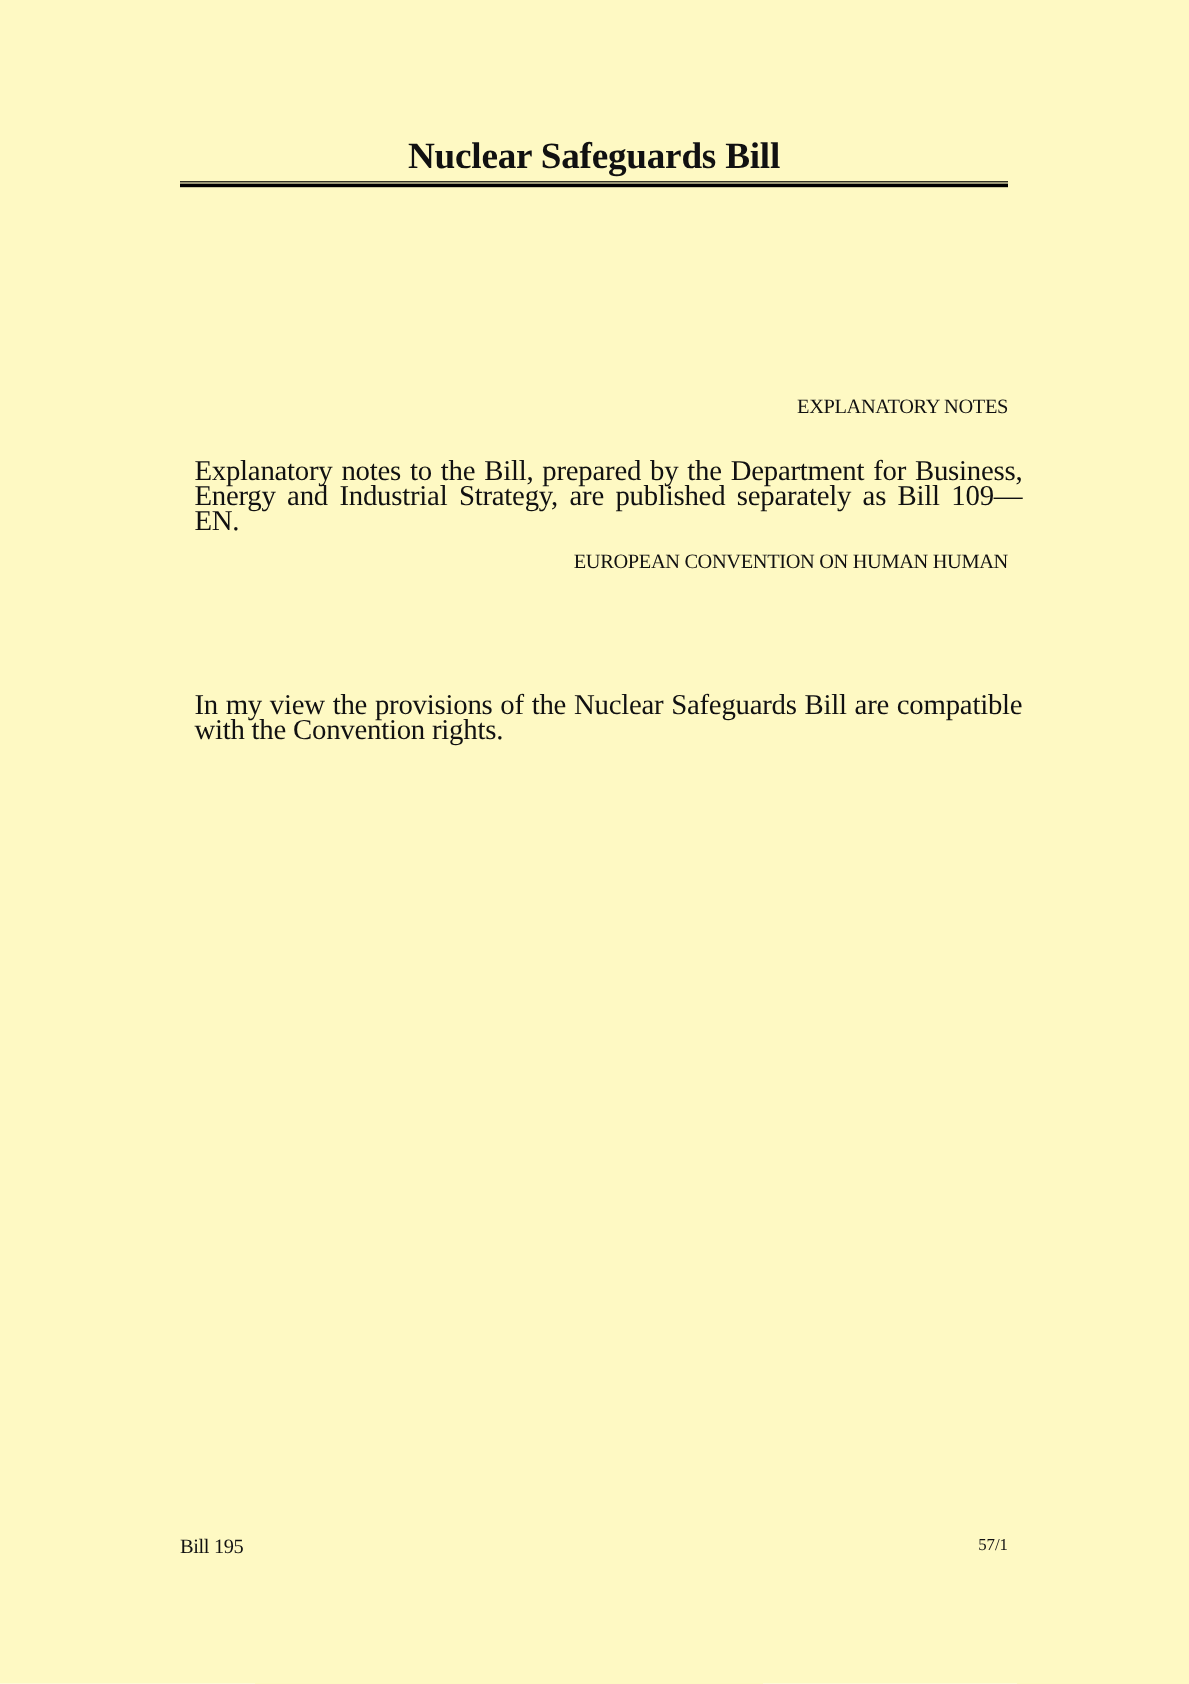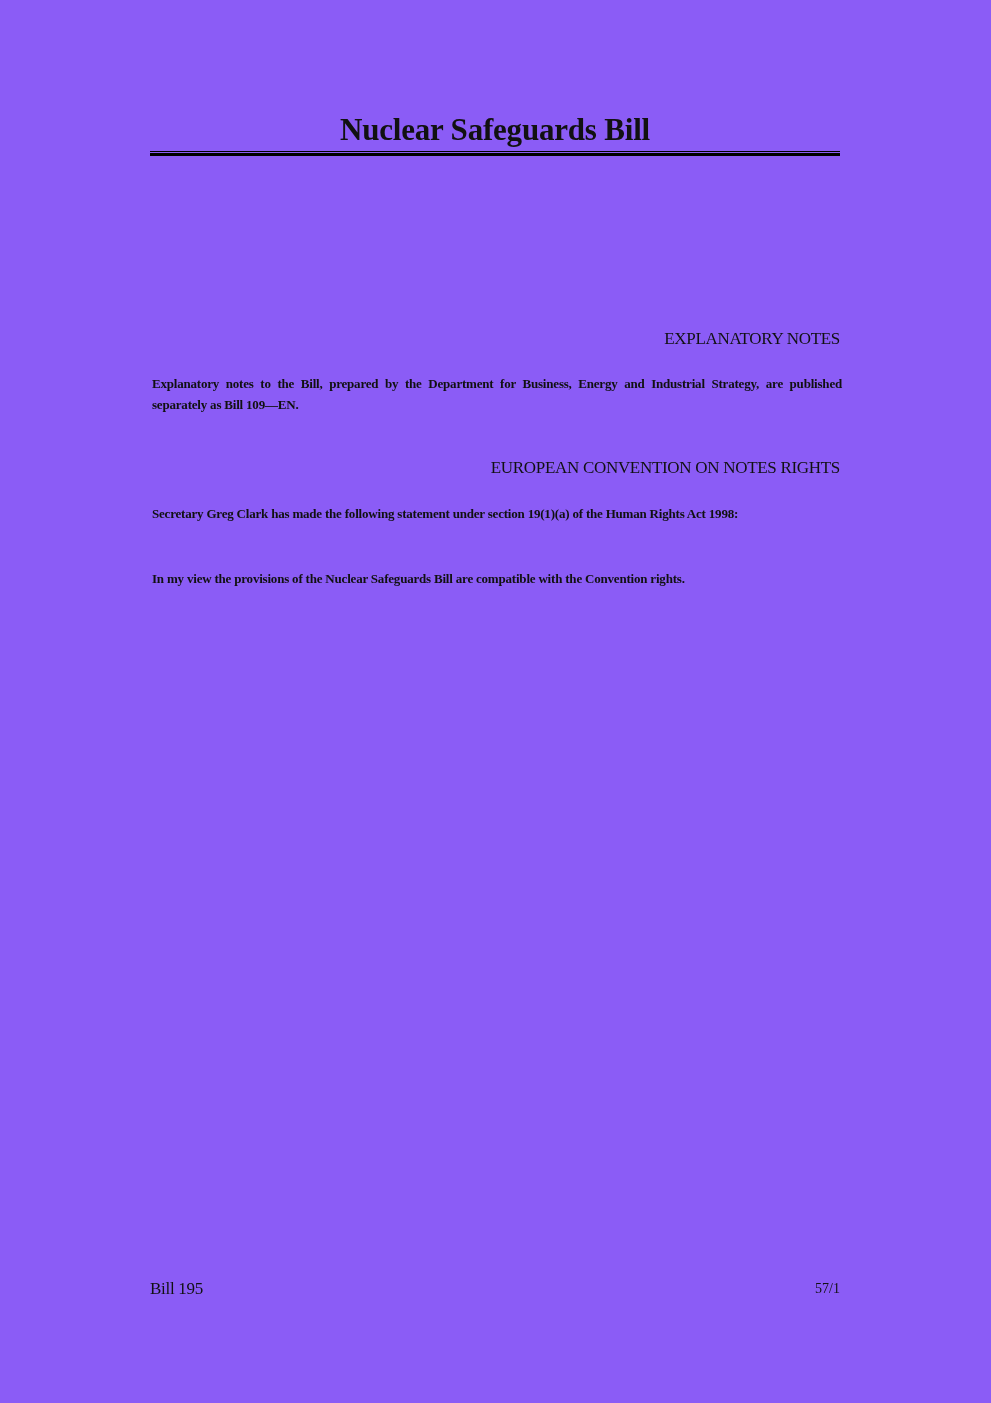--- a/index.html
+++ b/index.html
@@ -1,35 +1,34 @@
 <!DOCTYPE html>
 <html><head>
 <meta charset="utf-8">
 <style>
   html, body { margin: 0; padding: 0; background: #ffffff; }
   body { width: 991px; height: 1403px; position: relative; overflow: hidden; }
-  .page { position: absolute; left: 0; top: 0; width: 991px; height: 1403px; background: #8b5cf6; color: #111111; font-family: "Liberation Serif", "DejaVu Serif", serif; }
+  .page { position: absolute; left: 0; top: 0; width: 991px; height: 1403px; background: #fef9c3; color: #111111; font-family: "Liberation Serif", "DejaVu Serif", serif; }
   .title { position: absolute; left: 150px; width: 690px; top: 111px; text-align: center; font-size: 31px; font-weight: bold; line-height: 38px; letter-spacing: -0.2px; margin: 0; }
   .rule-thin { position: absolute; left: 150px; width: 690px; top: 151px; height: 1px; background: #000; }
   .rule-thick { position: absolute; left: 150px; width: 690px; top: 153px; height: 3px; background: #000; }
   .heading { position: absolute; left: 150px; width: 690px; text-align: right; font-size: 17px; line-height: 21px; margin: 0; font-weight: normal; letter-spacing: -0.3px; }
-  .para { position: absolute; left: 150px; width: 690px; font-size: 13px; line-height: 21px; text-align: justify; text-align-last: left; margin: 2px; letter-spacing: -0.2px; font-weight: bold; }
+  .para { position: absolute; left: 150px; width: 690px; font-size: 24px; line-height: 21px; text-align: justify; text-align-last: left; margin: 12px; letter-spacing: -0.2px; }
   .footer-left { position: absolute; left: 150px; top: 1278px; font-size: 17px; line-height: 21px; letter-spacing: -0.3px; }
   .footer-right { position: absolute; right: 151px; top: 1278px; font-size: 14px; line-height: 21px; }
 </style>
 </head>
 <body>
 
 <div class="page">
   <h1 class="title">Nuclear Safeguards Bill</h1>
   <div class="rule-thin"></div>
   <div class="rule-thick"></div>
 
   <h2 class="heading" style="top:328px;">EXPLANATORY NOTES</h2>
   <p class="para" style="top:371px;">Explanatory notes to the Bill, prepared by the Department for Business, Energy and Industrial Strategy, are published separately as Bill 109—EN.</p>
 
-  <h2 class="heading" style="top:457px;">EUROPEAN CONVENTION ON NOTES RIGHTS</h2>
-  <p class="para" style="top:501px;">Secretary Greg Clark has made the following statement under section 19(1)(a) of the Human Rights Act 1998:</p>
+  <h2 class="heading" style="top:457px;">EUROPEAN CONVENTION ON HUMAN HUMAN</h2>
   <p class="para" style="top:566px;">In my view the provisions of the Nuclear Safeguards Bill are compatible with the Convention rights.</p>
 
   <div class="footer-left">Bill 195</div>
   <div class="footer-right">57/1</div>
 </div>
 
 </body></html>

